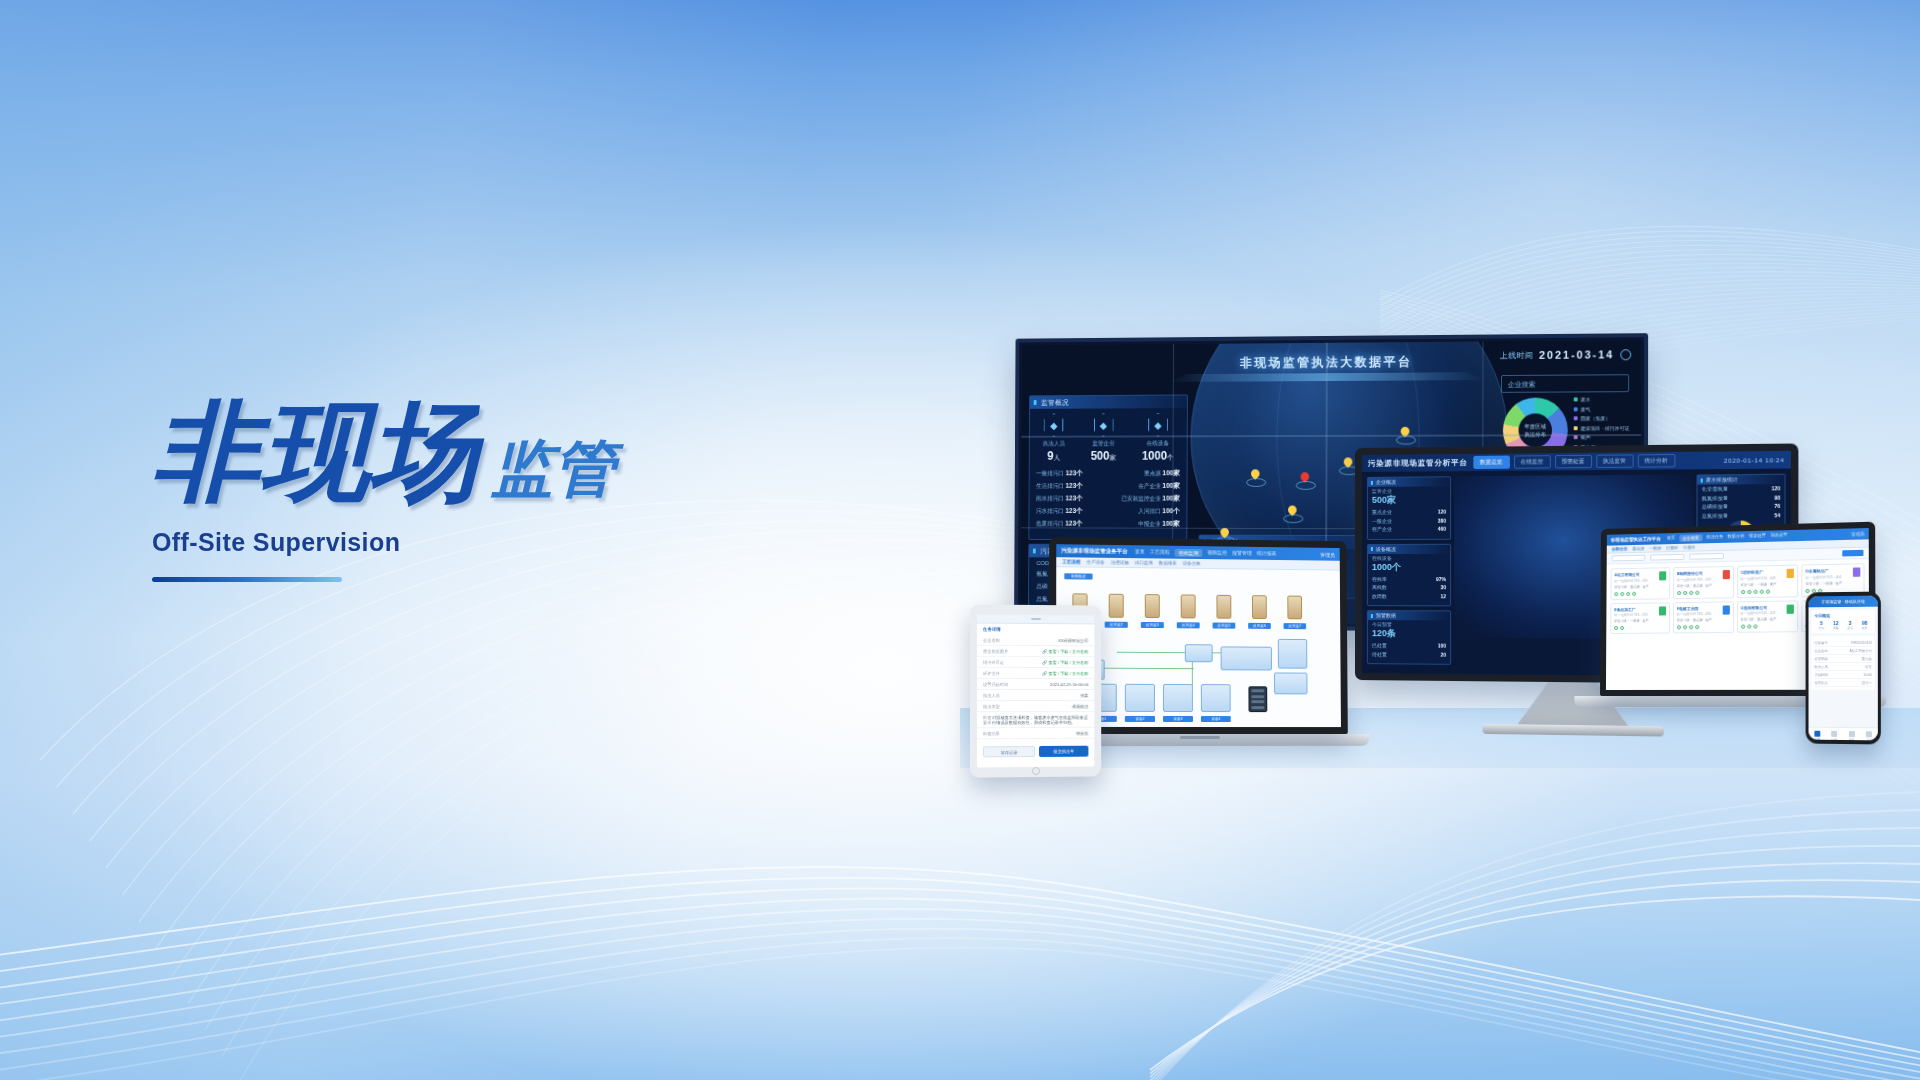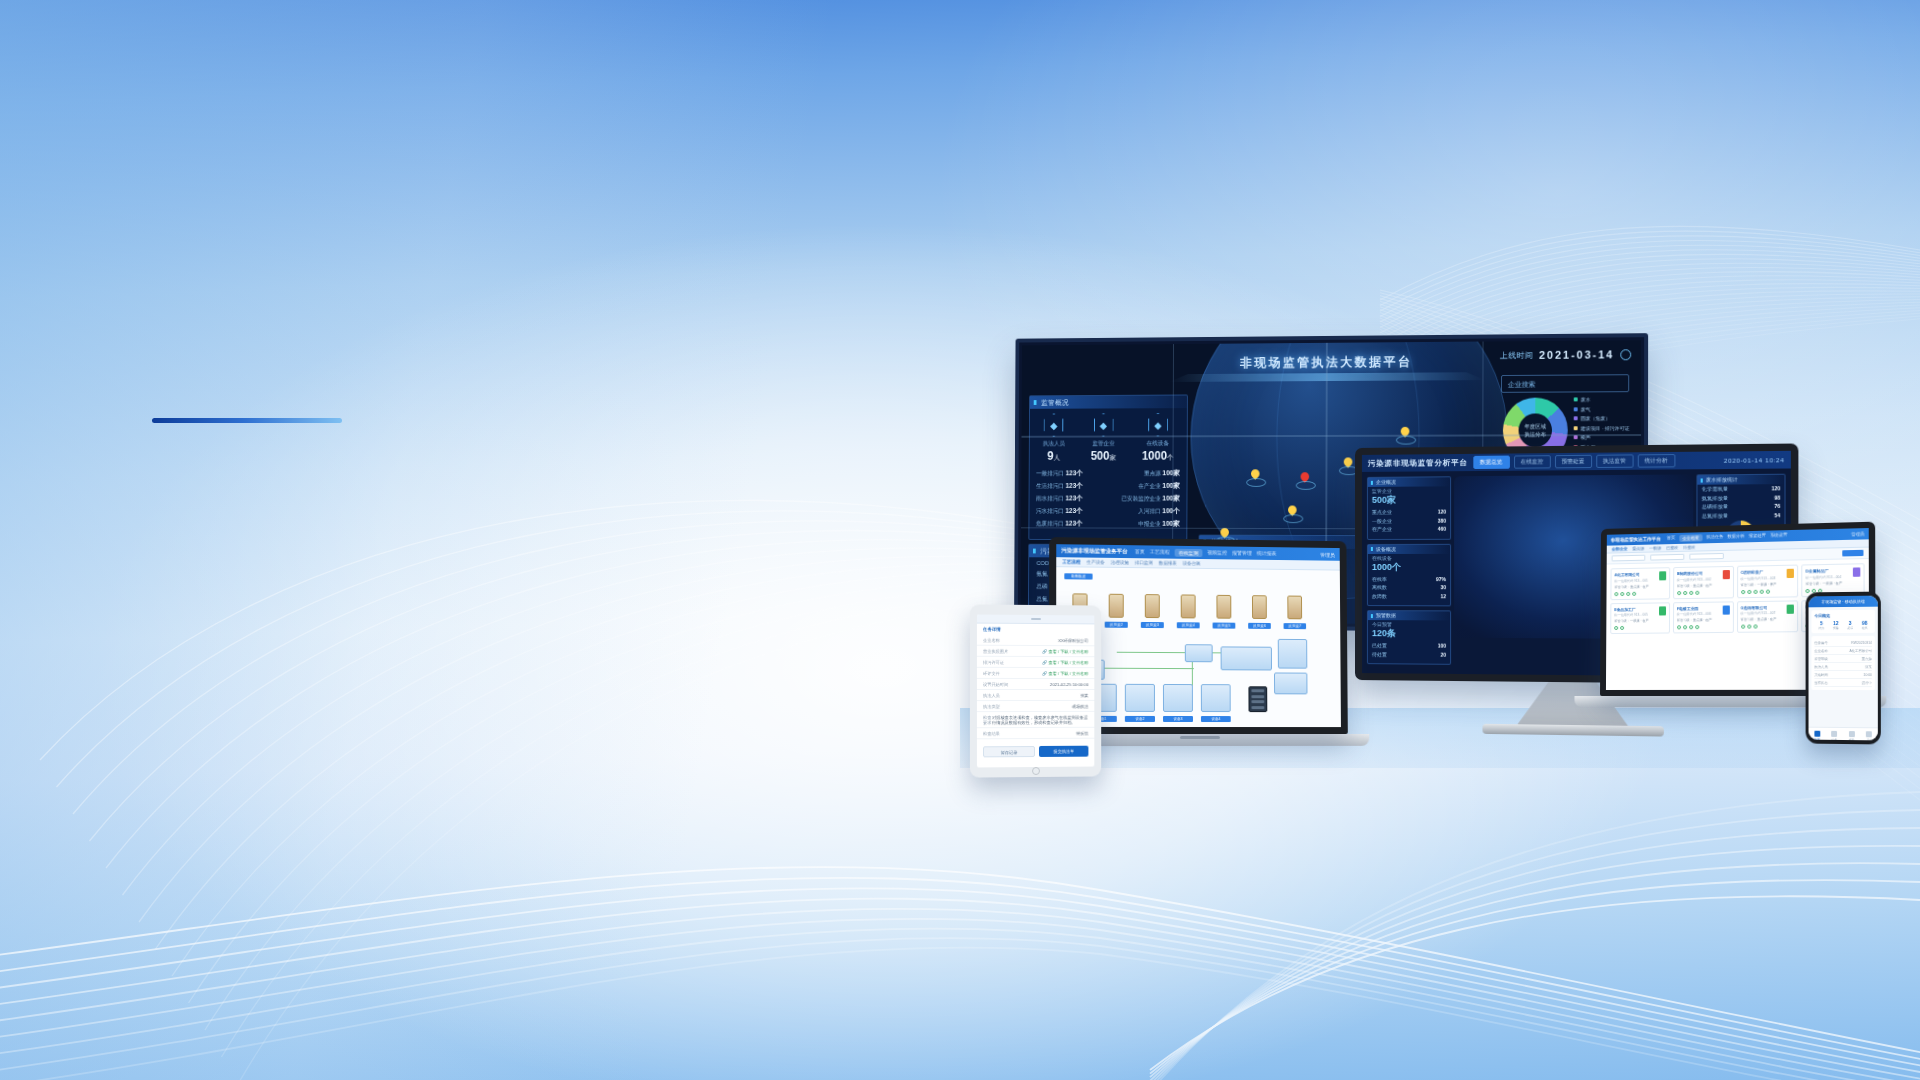--- a/index.html
+++ b/index.html
@@ -479,20 +479,25 @@
         <path d="M1150,1077.2 C1320,925.6 1560,854.8 1920,864" opacity="0.620"></path>
         <path d="M1150,1080.8 C1320,918.4 1560,842.2 1920,846" opacity="0.530"></path>
         <path d="M1150,1084.4 C1320,911.2 1560,829.6 1920,828" opacity="0.440"></path>
         <path d="M1150,1088 C1320,904 1560,817 1920,810" opacity="0.350"></path>
         <path d="M1150,1091.6 C1320,896.8 1560,804.4 1920,792" opacity="0.260"></path>
       </g>
   </svg>
 </div>
 
 <div id="headline">
+  <div class="title-line">
+    <span class="title-main">非现场</span>
+    <span class="title-sub-cn">监管</span>
+  </div>
+  <div class="title-en">Off-Site Supervision</div>
   <div class="title-rule"></div>
 </div>
 
 <div id="devices">
   <div class="desk"></div>
 
   <div class="vwall">
     <div class="vwall-inner">
       <div class="vw-globe"></div>
       <div class="vw-titlebar"></div>

